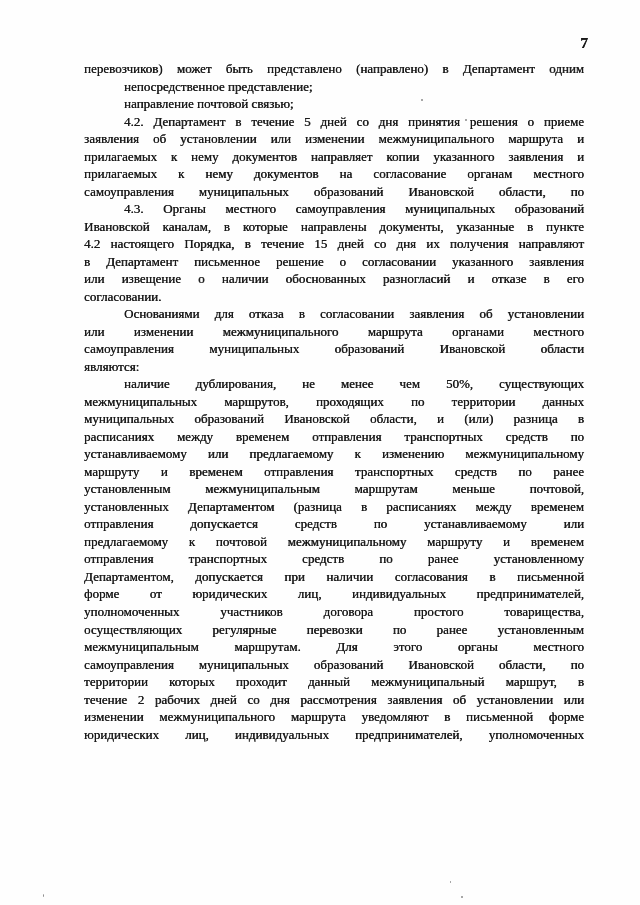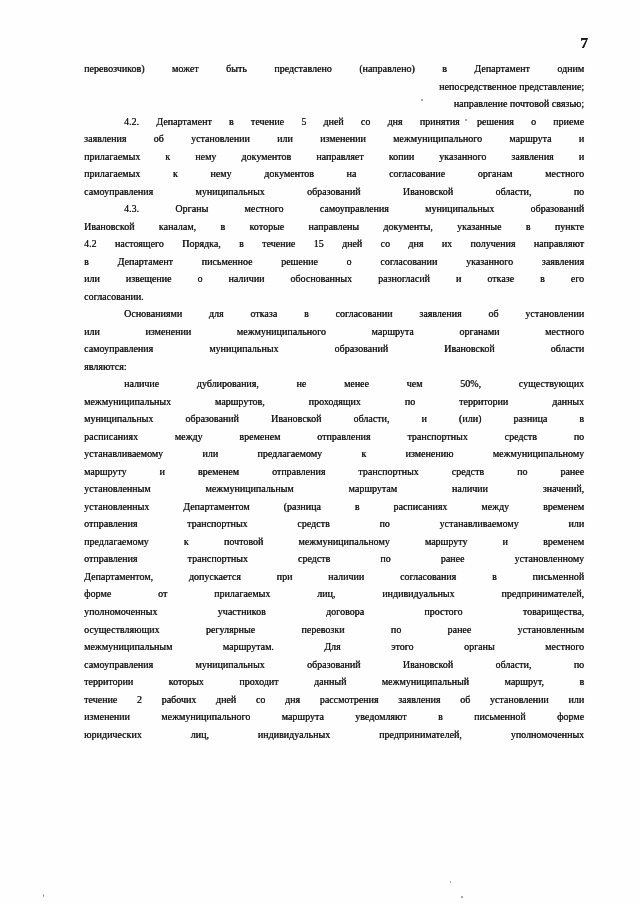--- a/index.html
+++ b/index.html
@@ -24,37 +24,36 @@
     text-align: center;
     font-size: 15.5px;
     font-weight: bold;
     text-shadow: 0.3px 0 0 currentColor;
   }
   .textblock {
     position: absolute;
     left: 84px;
     top: 60px;
     width: 500px;
-    font-size: 10px;
+    font-size: 13px;
     line-height: 17.52px;
     text-shadow: 0.35px 0 0 currentColor;
   }
   .paragraph { margin: 0; padding: 0; }
   .line {
     height: 17.52px;
     text-align: left;
     white-space: normal;
   }
   .line.just {
     text-align: justify;
     text-align-last: justify;
   }
   .line.ind {
     text-indent: 40px;
-    text-align: right;
   }
   .speck {
     position: absolute;
     background: #8a8a8a;
     border-radius: 50%;
   }
   .s1 { left: 421px; top: 99px;  width: 2px; height: 2px; }
   .s2 { left: 465px; top: 119px; width: 2px; height: 2px; }
   .s3 { left: 43px;  top: 894px; width: 1px; height: 3px; }
   .s4 { left: 450px; top: 881px; width: 1px; height: 2px; }
@@ -97,27 +96,27 @@
         <div class="line just">самоуправления муниципальных образований Ивановской области</div>
         <div class="line">являются:</div>
       </div>
       <div class="paragraph">
         <div class="line just ind">наличие дублирования, не менее чем 50%, существующих</div>
         <div class="line just">межмуниципальных маршрутов, проходящих по территории данных</div>
         <div class="line just">муниципальных образований Ивановской области, и (или) разница в</div>
         <div class="line just">расписаниях между временем отправления транспортных средств по</div>
         <div class="line just">устанавливаемому или предлагаемому к изменению межмуниципальному</div>
         <div class="line just">маршруту и временем отправления транспортных средств по ранее</div>
-        <div class="line just">установленным межмуниципальным маршрутам наличии значений,</div>
+        <div class="line just">установленным межмуниципальным маршрутам меньше почтовой,</div>
         <div class="line just">установленных Департаментом (разница в расписаниях между временем</div>
-        <div class="line just">отправления транспортных средств по устанавливаемому или</div>
+        <div class="line just">отправления допускается средств по устанавливаемому или</div>
         <div class="line just">предлагаемому к почтовой межмуниципальному маршруту и временем</div>
         <div class="line just">отправления транспортных средств по ранее установленному</div>
         <div class="line just">Департаментом, допускается при наличии согласования в письменной</div>
-        <div class="line just">форме от прилагаемых лиц, индивидуальных предпринимателей,</div>
+        <div class="line just">форме от юридических лиц, индивидуальных предпринимателей,</div>
         <div class="line just">уполномоченных участников договора простого товарищества,</div>
         <div class="line just">осуществляющих регулярные перевозки по ранее установленным</div>
         <div class="line just">межмуниципальным маршрутам. Для этого органы местного</div>
         <div class="line just">самоуправления муниципальных образований Ивановской области, по</div>
         <div class="line just">территории которых проходит данный межмуниципальный маршрут, в</div>
         <div class="line just">течение 2 рабочих дней со дня рассмотрения заявления об установлении или</div>
         <div class="line just">изменении межмуниципального маршрута уведомляют в письменной форме</div>
         <div class="line just">юридических лиц, индивидуальных предпринимателей, уполномоченных</div>
       </div>
     </div>

